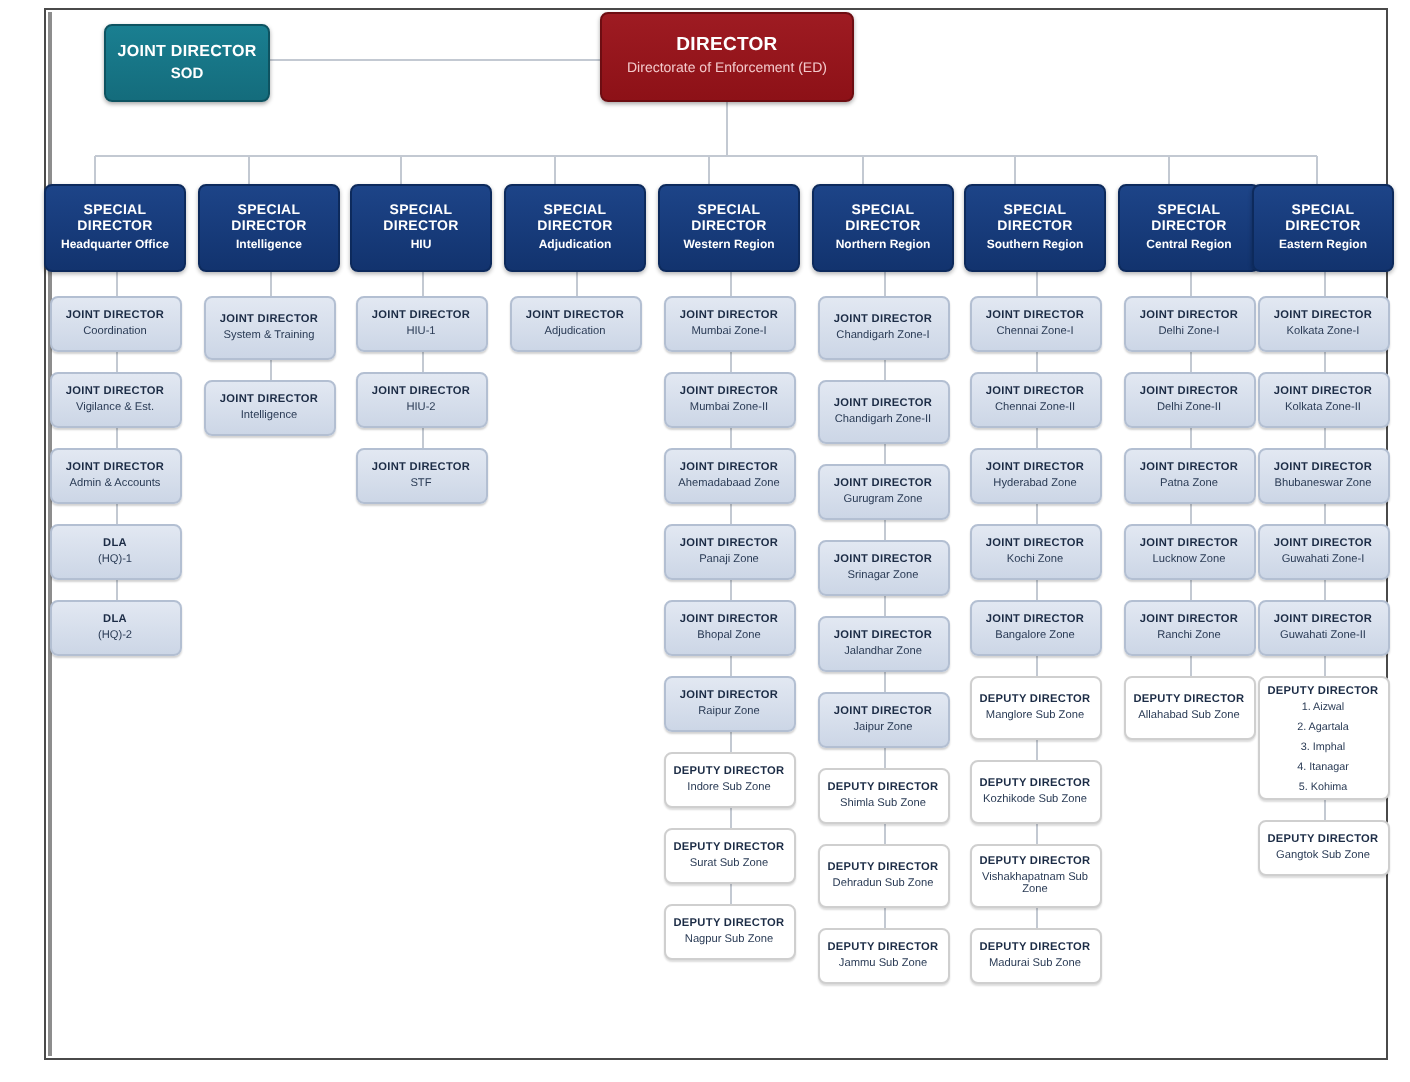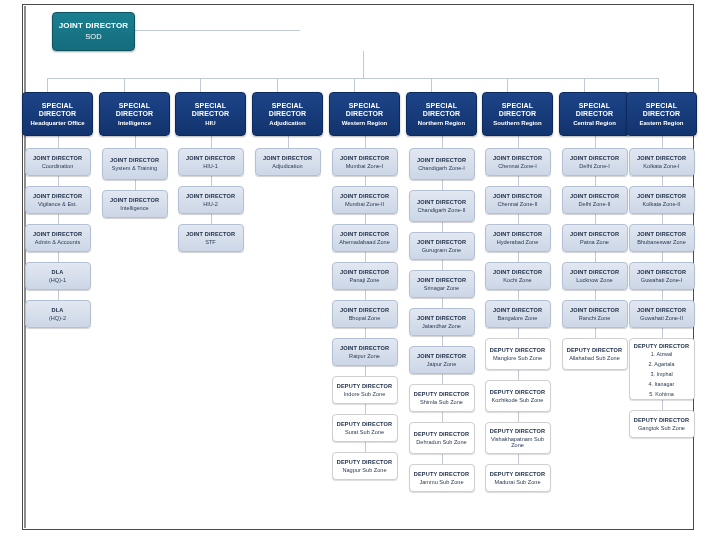--- a/index.html
+++ b/index.html
@@ -56,21 +56,21 @@
   .root .ttl { color: #ffffff; font-size: 9.5px; }
   .root .sub { color: #f3c9cb; font-size: 7px; margin-top: 2px; }
 
   
   .teal {
     background: linear-gradient(#1a7f91, #146c7c);
     border: 1px solid #0e5361;
     box-shadow: 0 1px 2px rgba(0,0,0,.35);
   }
   .teal .ttl { color: #ffffff; font-size: 8px; }
-  .teal .sub { color: #ffffff; font-size: 7.5px; font-weight: normal; margin-top: 3px; }
+  .teal .sub { color: #ffffff; font-size: 7.5px; font-weight: bold; margin-top: 3px; }
 
   
   .navy {
     background: linear-gradient(#1d4488, #12336e);
     border: 1px solid #0d2a5c;
     box-shadow: 0 1px 2px rgba(0,0,0,.3);
   }
   .navy .ttl { color: #ffffff; font-size: 7px; }
   .navy .sub { color: #ffffff; font-size: 6px; font-weight: bold; margin-top: 2px; }
 
@@ -170,20 +170,24 @@
         <path d="M662.5 136 L662.5 148"></path>
         <path d="M662.5 176 L662.5 186"></path>
         <path d="M662.5 214 L662.5 224"></path>
         <path d="M662.5 252 L662.5 262"></path>
         <path d="M662.5 290 L662.5 300"></path>
         <path d="M662.5 328 L662.5 338"></path>
         <path d="M662.5 400 L662.5 410"></path>
       </g>
   </svg>
 
+  <div class="box root" style="left:300px; top:6px; width:127px; height:45px;">
+    <div class="ttl">DIRECTOR</div>
+    <div class="sub">Directorate of Enforcement (ED)</div>
+  </div>
 
   <div class="box teal" style="left:52px; top:12px; width:83px; height:39px;">
     <div class="ttl">JOINT DIRECTOR</div>
     <div class="sub">SOD</div>
   </div>
 
   <div id="columns">
       <div class="box navy" style="left: 22px; top: 92px; width: 71px; height: 44px;">
         <div class="ttl" style="white-space: pre-line;">SPECIAL
 DIRECTOR</div>

